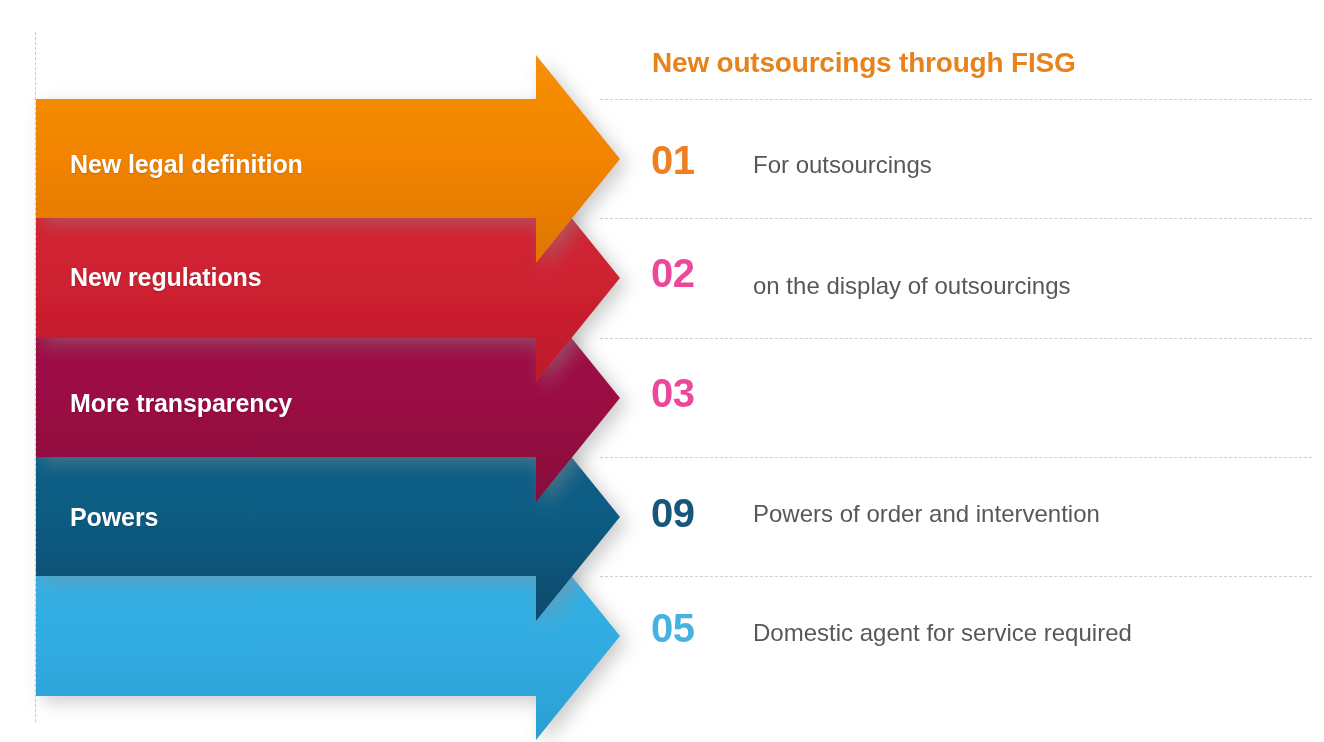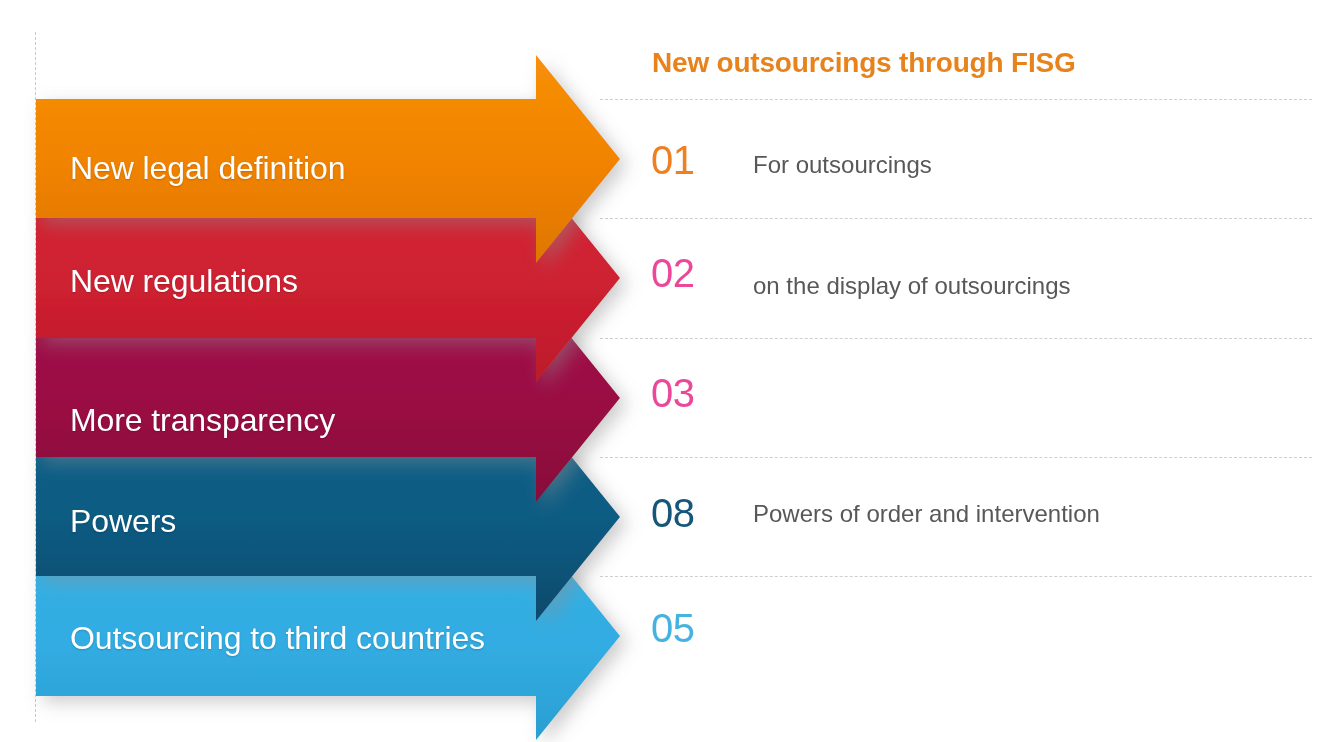--- a/index.html
+++ b/index.html
@@ -46,22 +46,22 @@
     width: 1324px;
     height: 742px;
     pointer-events: none;
   }
 
   
   .bar-label {
     position: absolute;
     left: 70px;
     color: #ffffff;
-    font-size: 32px;
-    font-weight: normal;
+    font-size: 25px;
+    font-weight: bold;
     letter-spacing: -0.1px;
     white-space: nowrap;
     text-shadow: 0 1px 2px rgba(0,0,0,0.18);
     text-align: right;
   }
 
   
   .title {
     position: absolute;
     left: 652px;
@@ -70,21 +70,21 @@
     font-weight: bold;
     color: #e8821a;
     letter-spacing: -0.2px;
     white-space: nowrap;
   }
 
   .row-num {
     position: absolute;
     left: 651px;
     font-size: 40px;
-    font-weight: normal;
+    font-weight: bold;
     letter-spacing: -0.5px;
     white-space: nowrap;
   }
   .row-desc {
     position: absolute;
     left: 753px;
     font-size: 24px;
     color: #58585a;
     white-space: nowrap;
   }
@@ -152,32 +152,32 @@
       <polygon filter="url(#arrShadow)" fill="url(#g1)" points="36,218 536,218 536,174 620,278 536,382 536,338 36,338"></polygon>
     </g>
 
     <g>
       <polygon filter="url(#arrShadow)" fill="url(#g0)" points="36,99 536,99 536,55 620,159 536,263 536,218 36,218"></polygon>
     </g>
   </svg>
 
   <div class="bar-label" style="top:150px">New legal definition</div>
   <div class="bar-label" style="top:263px">New regulations</div>
-  <div class="bar-label" style="top:402px">More transparency</div>
+  <div class="bar-label" style="top:389px">More transparency</div>
   <div class="bar-label" style="top:503px">Powers</div>
-  <div class="bar-label" style="top:620px">Outsourcing to third countries</div>
 
   <div class="title">New outsourcings through FISG</div>
 
   <div class="row-num" style="top:138px; color:#ef8022">01</div>
   <div class="row-desc" style="top:151px">For outsourcings</div>
 
   <div class="row-num" style="top:251px; color:#ec4899">02</div>
   <div class="row-desc" style="top:272px">on the display of outsourcings</div>
 
   <div class="row-num" style="top:371px; color:#ec4899">03</div>
 
-  <div class="row-num" style="top:491px; color:#15567a">08</div>
+  <div class="row-num" style="top:491px; color:#15567a">09</div>
   <div class="row-desc" style="top:500px">Powers of order and intervention</div>
 
   <div class="row-num" style="top:606px; color:#45b2e0">05</div>
+  <div class="row-desc" style="top:619px">Domestic agent for service required</div>
 
 </div>
 
 </body></html>

